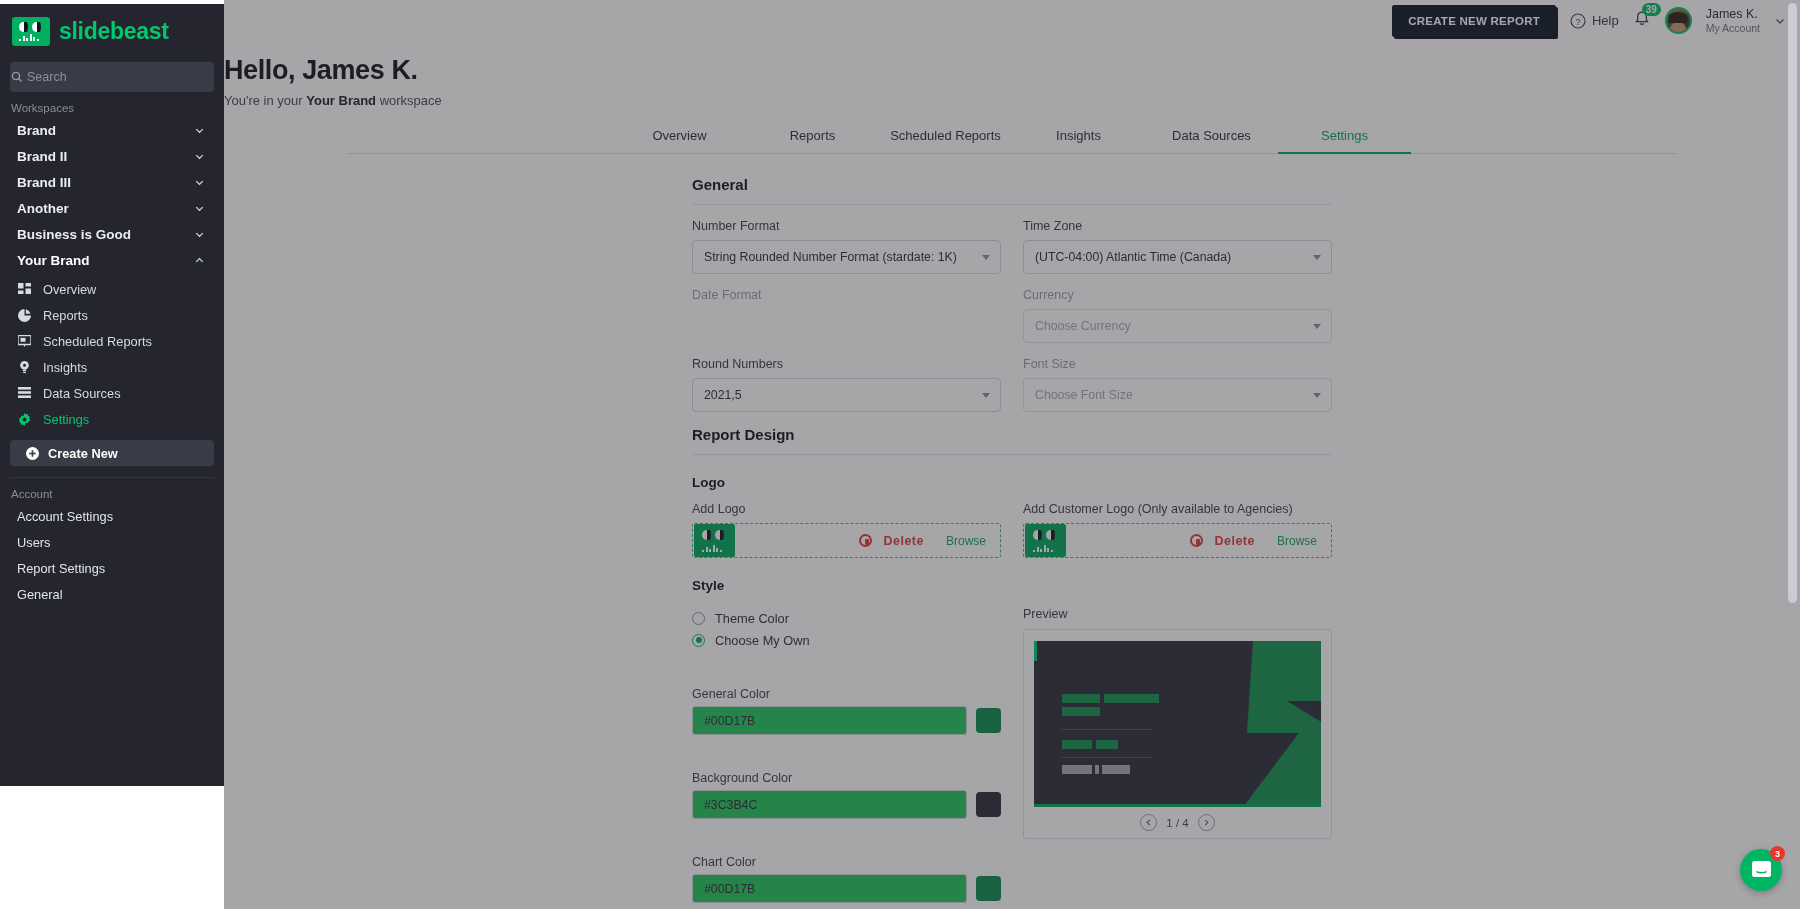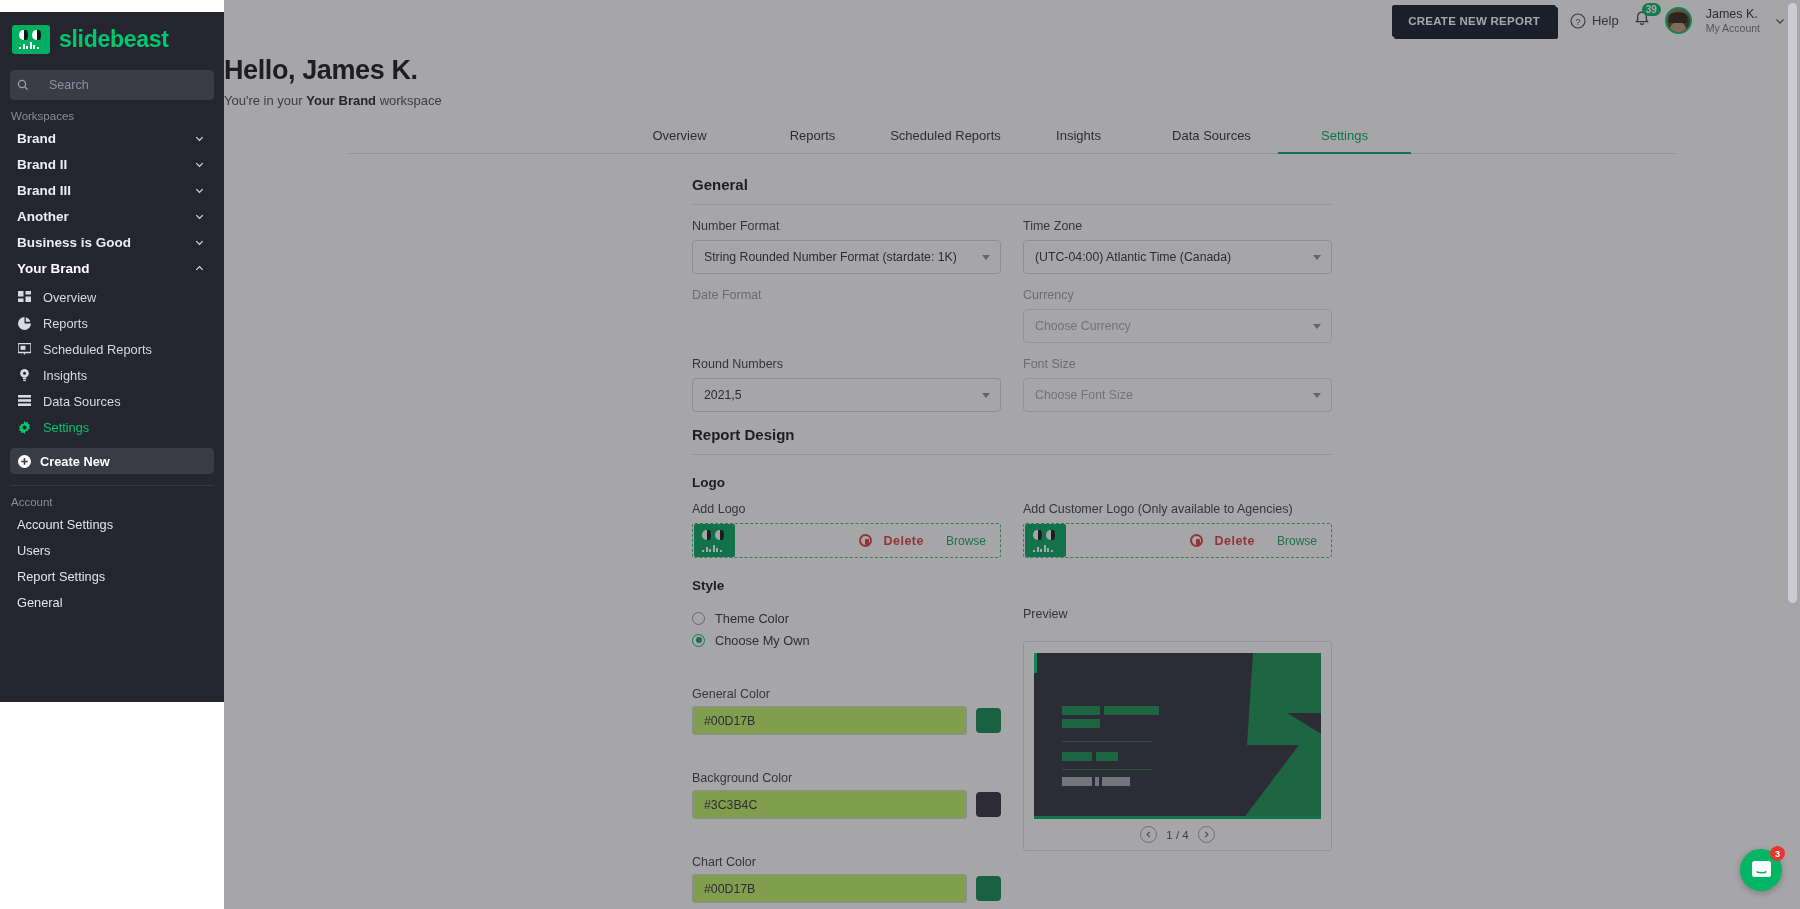--- a/index.html
+++ b/index.html
@@ -6,22 +6,22 @@
   html, body {
     width: 1800px; height: 909px;
     font-family: "Liberation Sans", sans-serif;
     overflow: hidden;
     background: #ffffff;
   }
   .app { position: relative; width: 1800px; height: 909px; }
 
   
   .sidebar {
-    position: absolute; left: 0; top: 12px;
-    width: 224px; height: 690px;
+    position: absolute; left: 0; top: 4px;
+    width: 224px; height: 782px;
     background: #24252f;
     z-index: 40;
     overflow: hidden;
   }
   .logo-row {
     display: flex; align-items: center; gap: 9px;
     padding: 11px 0 0 12px;
     height: 44px;
   }
   .logo-mark {
@@ -39,21 +39,21 @@
   .teeth i:nth-child(3){height:3px}.teeth i:nth-child(4){height:7px}
   .teeth i:nth-child(5){height:4px}.teeth i:nth-child(6){height:2px}
   .logo-text { font-size: 23px; font-weight: 700; color: #00c86e; letter-spacing: -0.3px; }
 
   .search-box {
     margin: 14px 10px 0 10px;
     height: 30px;
     background: #393b47;
     border-radius: 4px;
     display: flex; align-items: center;
-    padding: 0 7px; gap: 20px;
+    padding: 0 1px; gap: 4px;
   }
   .search-box svg { flex: none; }
   .search-box input {
     background: transparent; border: none; outline: none;
     color: #cfd2dc; font-size: 12.5px;
     font-family: "Liberation Sans", sans-serif; width: 100%;
   }
   .search-box input::placeholder { color: #8e919c; }
 
   .sec-label {
@@ -75,21 +75,21 @@
     padding: 0 0 0 17px;
     color: #d7dae2; font-size: 12.8px; cursor: pointer;
   }
   .nav-item .ic { width: 15px; display:flex; align-items:center; justify-content:center; flex: none; }
   .nav-item.active { color: #00c86e; }
 
   .create-new {
     margin: 8px 10px 0 10px; height: 26px;
     background: #393b47; border-radius: 4px;
     display: flex; align-items: center; gap: 9px;
-    padding-left: 8px;
+    padding-left: 16px;
     color: #ffffff; font-size: 12.8px; font-weight: 700;
     cursor: pointer;
   }
   .divider-line { height:1px; background:#34363f; margin: 11px 10px 0 10px; }
   .acct-item {
     height: 26px; display:flex; align-items:center;
     padding-left: 17px; color: #e3e5ea; font-size: 12.8px;
     cursor: pointer;
   }
 
@@ -191,26 +191,26 @@
   .radio { width:13px; height:13px; border-radius:50%; border:1.5px solid #8d909a; flex:none; background:#fff; }
   .radio.on { border-color:#00b05e; position:relative; }
   .radio.on::after{content:"";position:absolute;left:2.5px;top:2.5px;width:6px;height:6px;border-radius:50%;background:#00b05e;}
   .radio-row span { font-size: 12.8px; color:#2f313a; }
 
   .color-fld { margin-top: 11px; }
   .color-fld .fld-label { margin-bottom: 5px; margin-top: 36px; }
   .color-row { display:flex; align-items:center; gap: 9px; }
   .color-input {
     flex: 1; height: 29px; border:1px solid #d3d6dc; border-radius:3px;
-    background:#bef264; display:flex; align-items:center; padding-left:11px;
+    background:#22c55e; display:flex; align-items:center; padding-left:11px;
     font-size: 12.3px; color:#2c2e37;
   }
   .swatch { width:25px; height:25px; border-radius:4px; flex:none; }
 
-  .preview-label { font-size:12.5px; color:#3c3e47; margin-bottom: 20px; }
+  .preview-label { font-size:12.5px; color:#3c3e47; margin-bottom: 8px; }
   .preview-card { border:1px solid #dcdee3; border-radius:3px; padding:11px 10px 7px 10px; background:#fff; }
   .slide { height: 166px; background:#2d2e3c; position:relative; overflow:hidden; }
   .slide-accent-l { position:absolute; left:0; top:0; width:3px; height:20px; background:#00c86e; }
   .slide-accent-b { position:absolute; left:0; bottom:0; width:100%; height:3px; background:#00a65c; }
   .bolt { position:absolute; right:-12px; top:0; width:142px; height:100%; }
   .bar { position:absolute; background:#13914f; height:9px; }
   .hr-l { position:absolute; height:1px; background:#2c6a4b; }
   .gbar { position:absolute; background:#a9abb3; height:9px; }
   .pager { display:flex; align-items:center; justify-content:center; gap:9px; margin-top:7px; }
   .pg-btn { width:17px;height:17px;border-radius:50%;border:1px solid #9b9ea7;display:flex;align-items:center;justify-content:center;cursor:pointer;background:#fff;}

